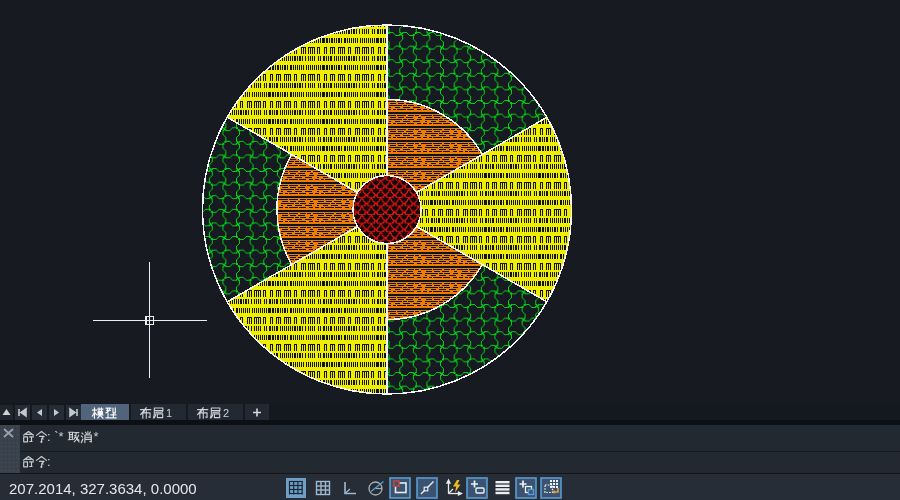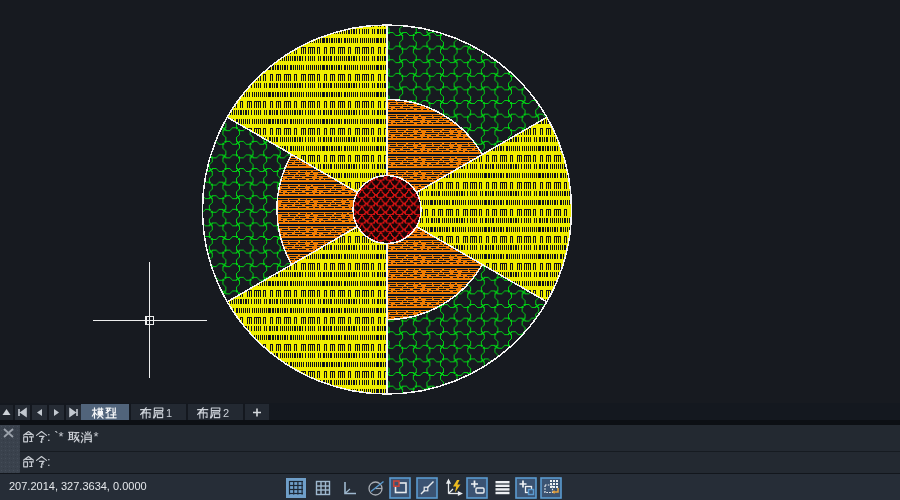--- a/index.html
+++ b/index.html
@@ -125,21 +125,21 @@
       <text x="93.5" y="16" fill="#c8ccd2" font-size="13" font-family="Liberation Sans">*</text>
       <g transform="translate(22.5,31) scale(1.0)">
         <path d="M6,0.5 L1,4.2 M6,0.5 L11,4.2 M3.5,3.4 H8.5 M1.2,5.8 H5 V10.8 H1.2 Z M7,5.8 H11 M9,5.8 V10 M7.2,10.5 H9.6" fill="none" stroke="#c8ccd2" stroke-width="1.15" stroke-linecap="round" stroke-linejoin="round"></path>
       </g>
       <g transform="translate(35.5,31) scale(1.0)">
         <path d="M6,0.5 L1,4.4 M6,0.5 L11,4.4 M4,5.4 H8.6 L6.4,7.4 M6.8,7.4 L7.6,8.2 M6.2,7.6 V11.5 L5.2,10.8" fill="none" stroke="#c8ccd2" stroke-width="1.15" stroke-linecap="round" stroke-linejoin="round"></path>
       </g>
       <text x="47" y="41" fill="#c8ccd2" font-size="13" font-family="Liberation Sans">:</text>
     </svg>
 <div class="abs" style="left:0px;top:473px;width:900px;height:27px;background:#262d37;border-top:1px solid #12161c"></div>
-<div class="abs" style="left:9px;top:480px;color:#e4e7ea;font-size:11px">207.2014, 327.3634, 0.0000</div>
+<div class="abs" style="left:9px;top:480px;color:#e4e7ea;font-size:15px">207.2014, 327.3634, 0.0000</div>
 <svg class="abs" style="left:0px;top:475px" width="900" height="25" viewBox="0 0 900 25">
 <rect x="286" y="3" width="20" height="20" fill="#6f9fc9"></rect>
       <g stroke="#1c2836" stroke-width="1.2" fill="none">
         <line x1="289" y1="6.5" x2="303" y2="6.5"></line>
         <line x1="289.5" y1="6" x2="289.5" y2="19.5"></line>
         <line x1="289" y1="10.5" x2="303" y2="10.5"></line>
         <line x1="293.7" y1="6" x2="293.7" y2="19.5"></line>
         <line x1="289" y1="14.5" x2="303" y2="14.5"></line>
         <line x1="297.9" y1="6" x2="297.9" y2="19.5"></line>
         <line x1="289" y1="18.5" x2="303" y2="18.5"></line>

